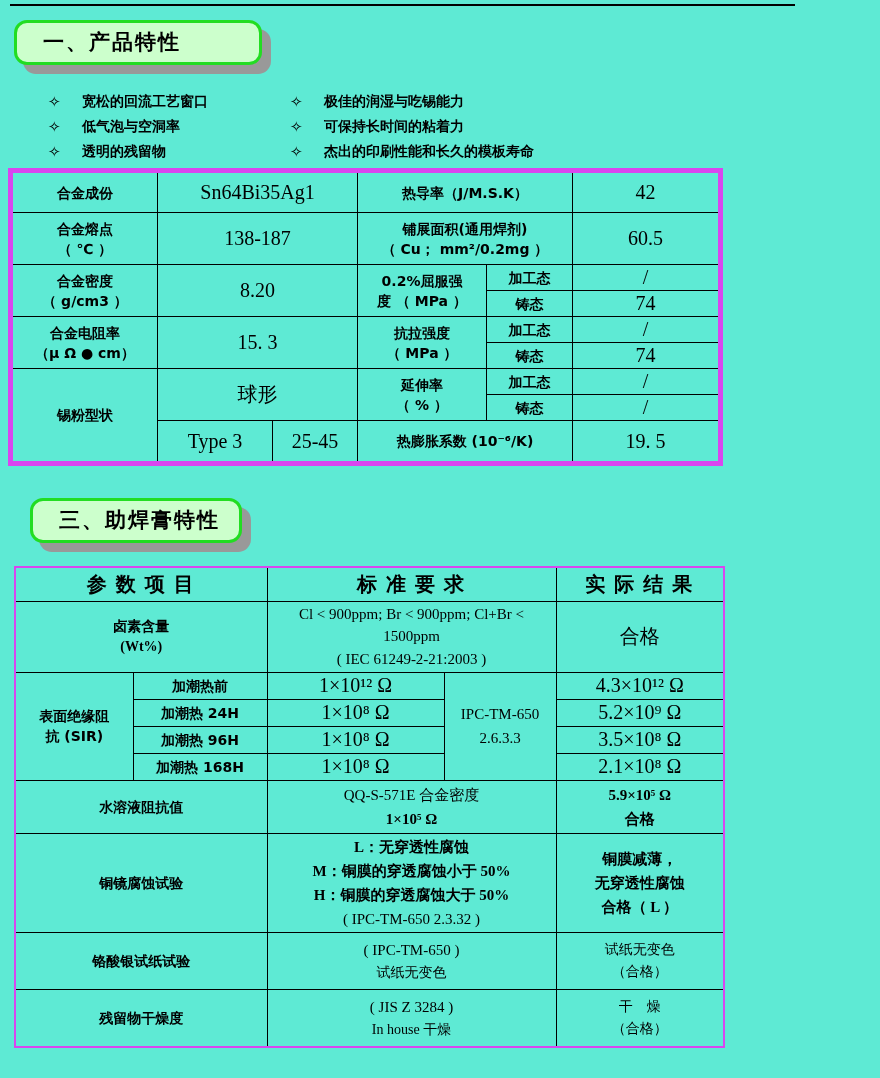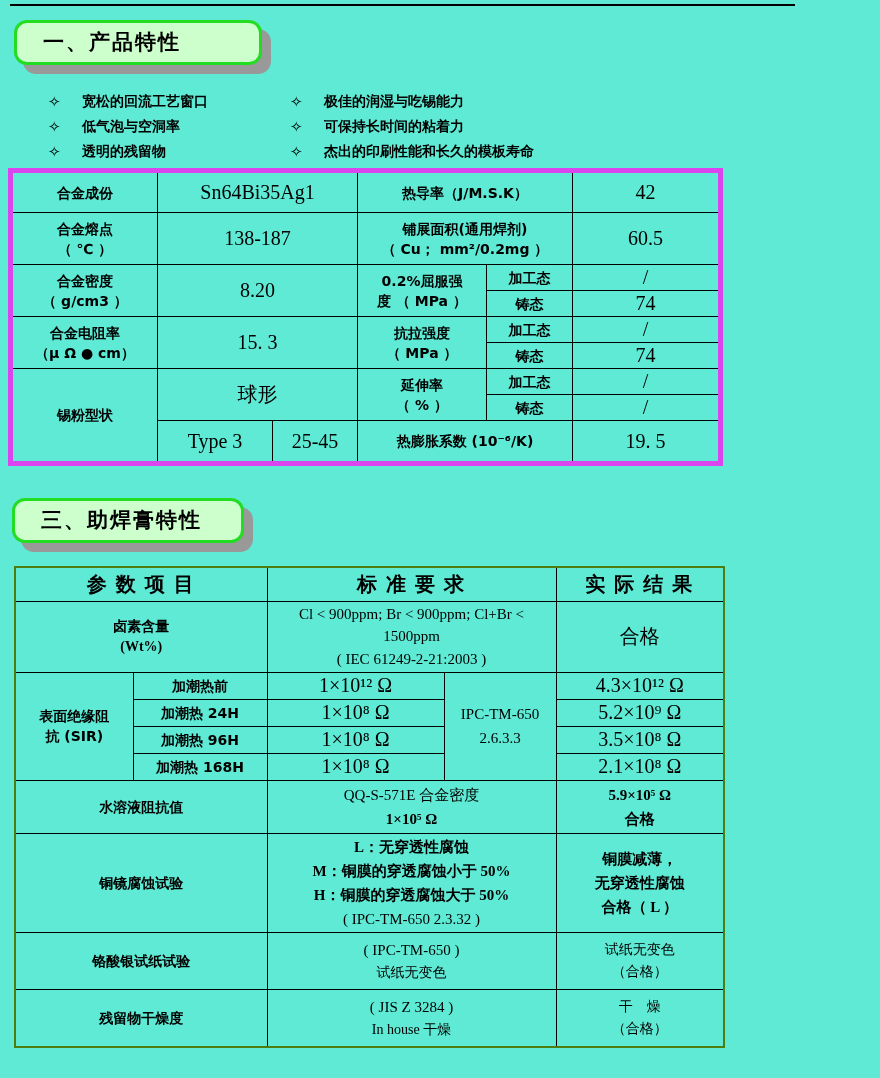--- a/index.html
+++ b/index.html
@@ -13,35 +13,35 @@
   
   .title-box {
     display:block; box-sizing:border-box; background:#ccffcc;
     border:3px solid #22dd22; border-radius:13px;
     box-shadow:9px 9px 0 #999999;
     font-family:"DejaVu Sans", sans-serif; font-weight:bold; font-size:21px;
     letter-spacing:2px; line-height:38px; padding-left:26px; height:45px; color:#000;
   }
   #box1 { margin:20px 0 0 14px; width:248px; }
   #box2 { margin:14px 0 0 14px; width:248px; }
-  #box3 { margin:32px 0 0 12px; width:232px; }
+  #box3 { margin:32px 0 0 30px; width:212px; }
 
   
   .features { display:flex; margin:24px 0 0 48px;
     font-family:"DejaVu Sans", sans-serif; font-weight:bold; font-size:14px; }
   .feat-col { display:flex; flex-direction:column; }
   .feat-col.left { width:242px; }
   .feat-item { display:flex; align-items:center; height:25px; }
   .feat-item .star { width:34px; font-weight:normal; font-size:15px; }
 
   
   table { border-collapse:collapse; table-layout:fixed; }
   td { border:1px solid #000; text-align:center; vertical-align:middle; padding:1px 2px; overflow:hidden; }
   .alloy { margin:4px 0 0 8px; width:710px; border:5px solid #d946ef; }
-  .flux  { margin:23px 16px 0 14px; width:709px; border:2px solid #4d7c0f; }
+  .flux  { margin:23px 16px 0 14px; width:709px; border:2px solid #d946ef; }
 
   .lbl { font-family:"DejaVu Sans", sans-serif; font-weight:bold; font-size:14px; line-height:20px; }
   .val { font-family:"Liberation Serif", serif; font-size:20px; }
   .val-sm { font-family:"Liberation Serif", serif; font-size:14px; line-height:22px; }
   .bold-serif { font-family:"Liberation Serif", serif; font-weight:normal; font-size:15px; line-height:24px; }
   .th-cell { font-family:"Liberation Serif", serif; font-weight:bold; font-size:20px; letter-spacing:2px; }
   .line { display:block; }
   .std-line { font-size:15px; line-height:24px;font-weight:bold; }
   .std-small { font-size:15px; line-height:22px; }
 </style>

